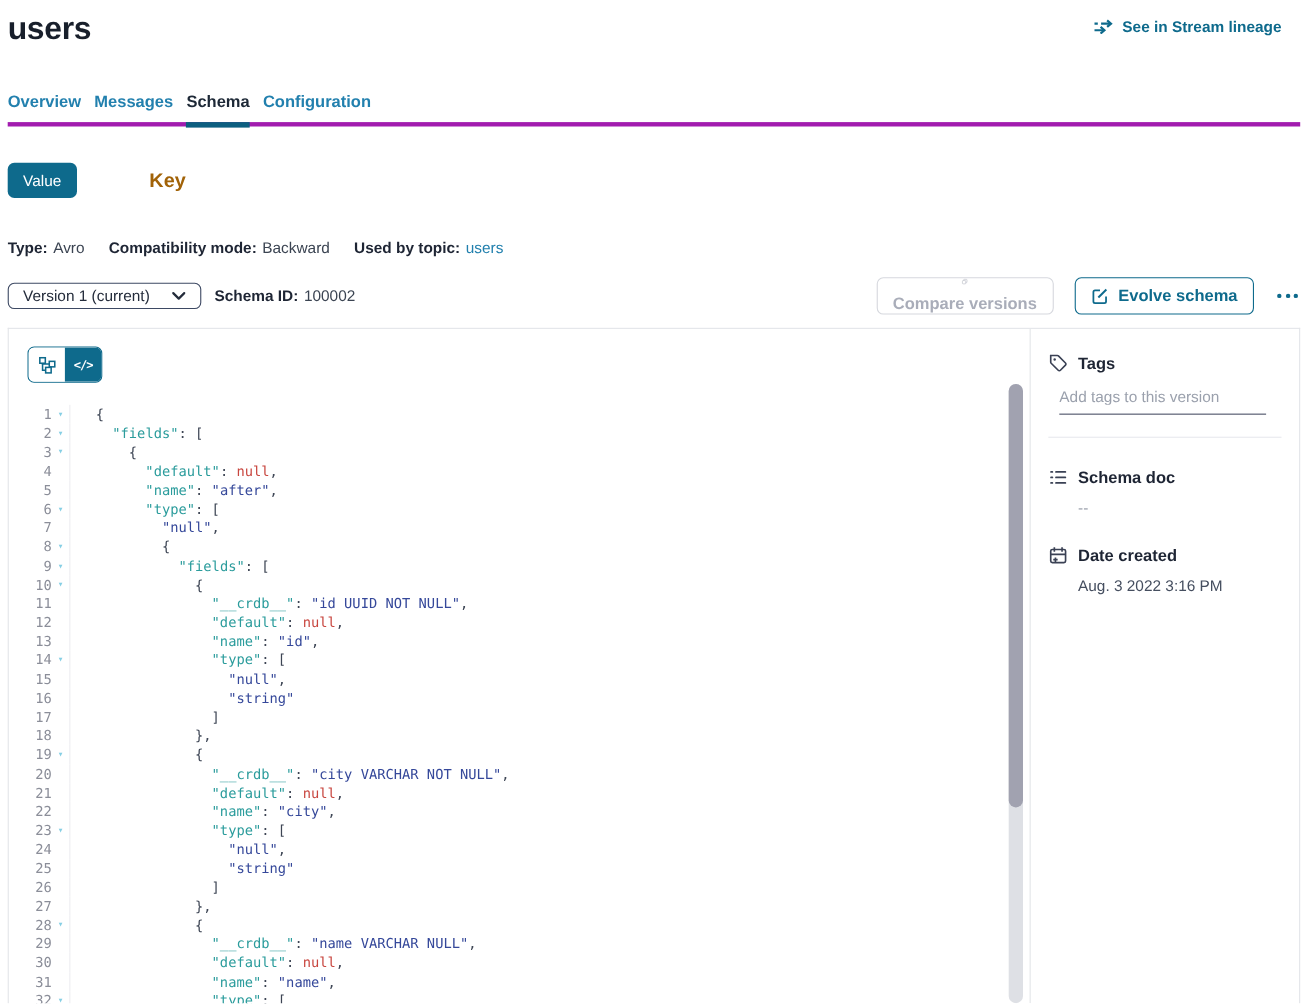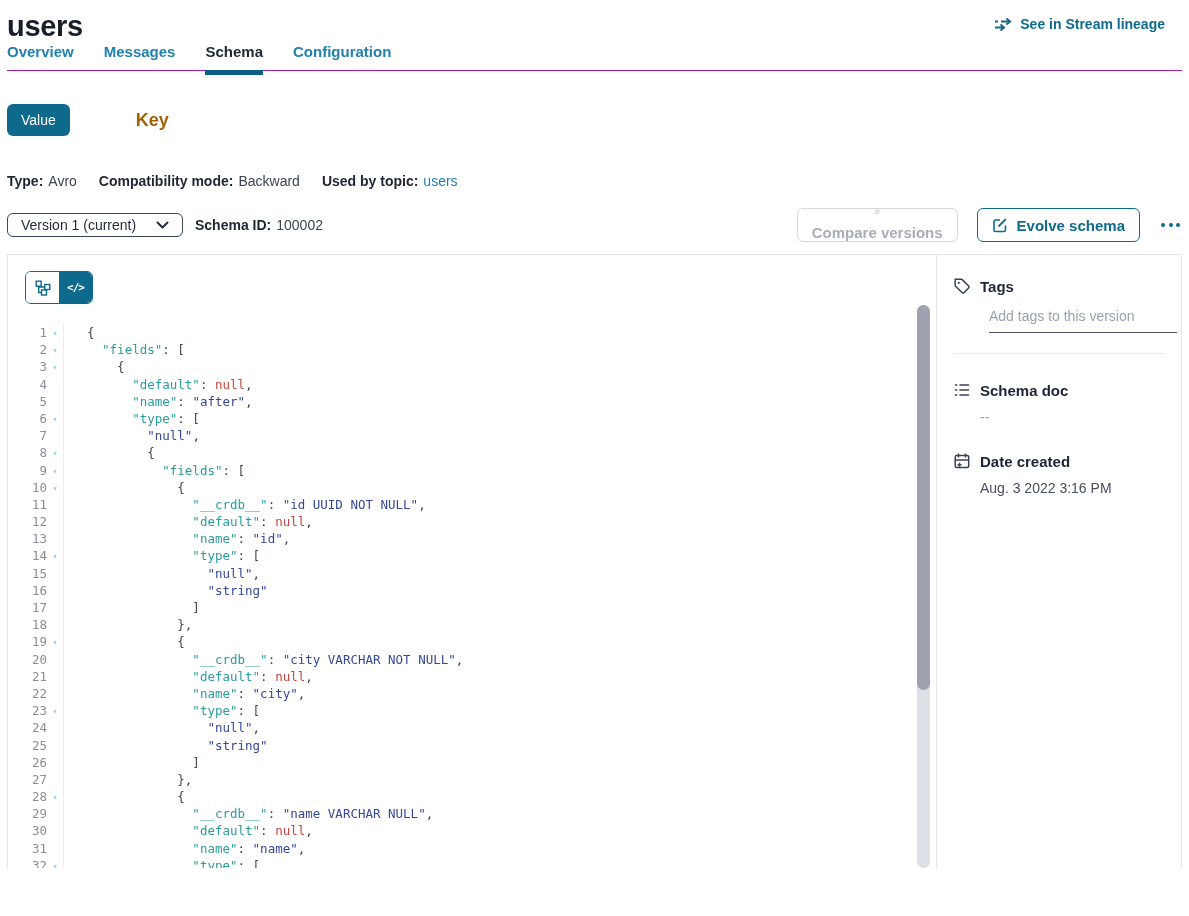--- a/index.html
+++ b/index.html
@@ -7,21 +7,21 @@
     font-family:"Liberation Sans", sans-serif; color:#1e2534; }
   .page { position:relative; width:1189px; height:916px; padding:0 7px; }
 
   
   .header { position:relative; padding-top:10px; }
   .page-title { font-size:29px; font-weight:700; letter-spacing:-0.3px; color:#181f2b; }
   .lineage-link { position:absolute; right:17px; top:16px; display:flex; align-items:center; gap:7px;
     color:#0e6a8c; font-size:14px; font-weight:700; cursor:pointer; text-decoration:none; }
 
   
-  .tab-bar { display:flex; gap:30px; border-bottom:1px solid #a21caf; }
+  .tab-bar { display:flex; gap:12px; margin-top:41px; border-bottom:4px solid #a21caf; }
   .tab { font-size:15px; font-weight:700; color:#2280ae; padding-bottom:10px; position:relative; cursor:pointer; }
   .tab.active { color:#1d2836; }
   .tab.active::after { content:""; position:absolute; left:0; right:0; bottom:-5px; height:5px; background:#0c5f80; }
 
   
   .toggle-row { margin-top:33px; display:flex; align-items:center;gap:40px; }
   .value-btn { height:32px; padding:0 14px; border:none; border-radius:6px; background:#0e6a8c;
     color:#fff; font-size:14px; font-family:inherit; cursor:pointer; }
   .key-link { margin-left:26px; color:#a16207; font-size:18px; font-weight:700; cursor:pointer; }
 
@@ -65,21 +65,21 @@
   .tk-s { color:#35489a; }
   .tk-n { color:#c8463f; }
 
   .scrollbar { position:absolute; top:50px; right:6px; bottom:0; width:13px; background:#dee0e5; border-radius:7px; }
   .thumb { position:absolute; top:0; left:0; width:13px; height:385px; background:#a1a2b0; border-radius:7px; }
 
   
   .sidebar { width:245px; flex:none; border-left:1px solid #e3e5e9; padding:22px 16px 0 16px; }
   .sb-head { display:flex; align-items:center; gap:9px; font-size:15px; font-weight:700; color:#1e2534; }
   .sb-head svg { flex:none; }
-  .tags-input { display:block; margin:13px 0 0 36px; width:188px; border:none; outline:none;
+  .tags-input { display:block; margin:13px 0 0 10px; width:188px; border:none; outline:none;
     border-bottom:1.5px solid #4a5166; font-size:14px; font-family:inherit; color:#1e2534; padding:0 0 8px 0; }
   .tags-input::placeholder { color:#9ba1ad; }
   .sb-divider { margin-top:20px; height:1px; background:#e8e9ee; }
   .sb-section { margin-top:27px; }
   .sb-value { margin:10px 0 0 27px; font-size:14px; color:#454e5f; }
   .sb-value.muted { color:#9aa0ac; }
 </style>
 </head>
 <body>
 

